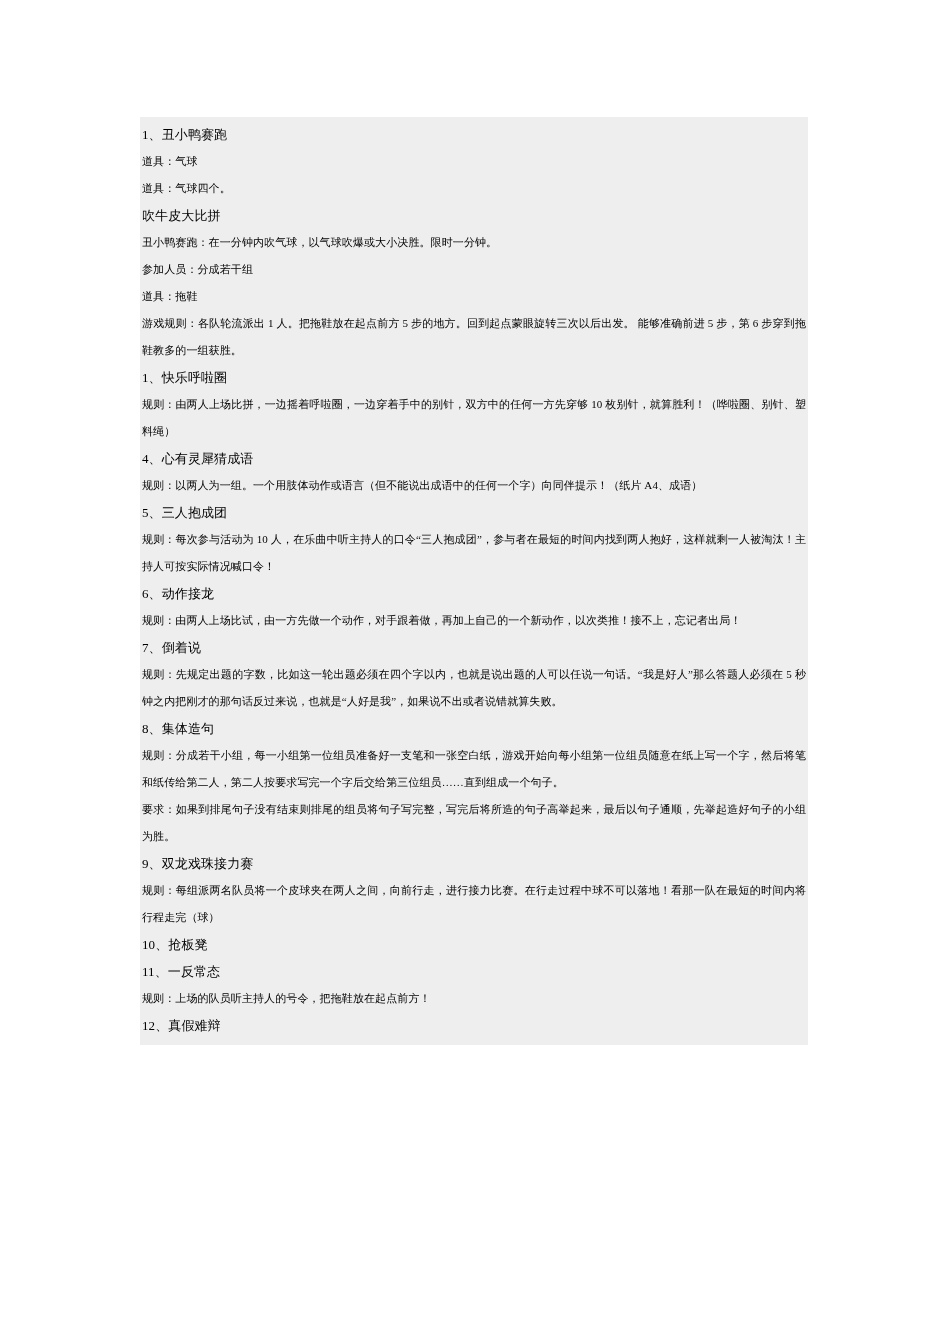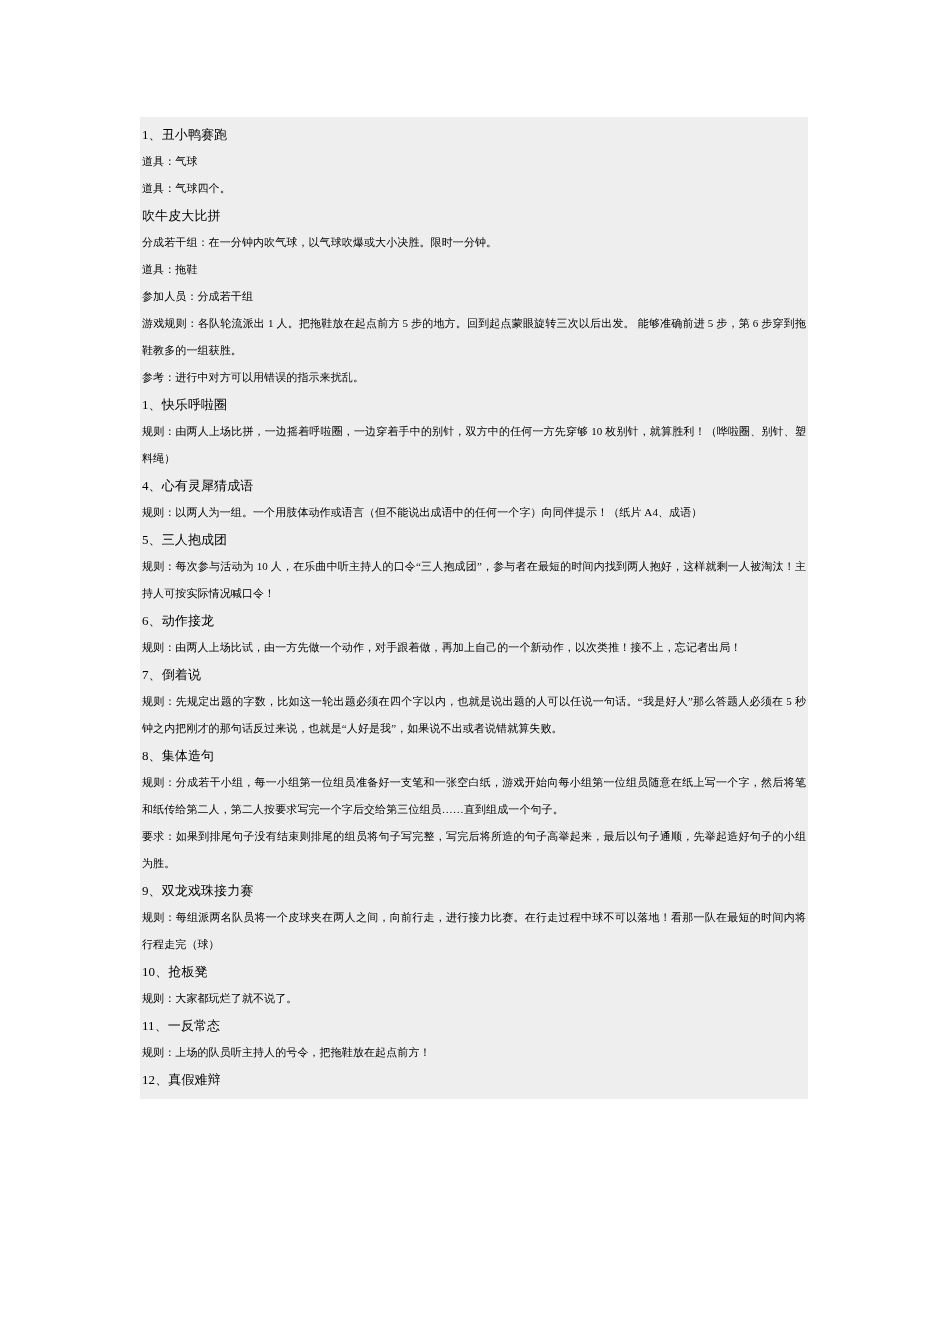--- a/index.html
+++ b/index.html
@@ -47,26 +47,25 @@
 <body>
 
 <div class="page">
   <div class="doc-body">
 
     <div class="line heading">1、丑小鸭赛跑</div>
     <div class="line just">道具：气球</div>
 
     <div class="line just">道具：气球四个。</div>
     <div class="line heading">吹牛皮大比拼</div>
-    <div class="line just">分成若干组：在一分钟内吹气球，以气球吹爆或大小决胜。限时一分钟。</div>
+    <div class="line just">丑小鸭赛跑：在一分钟内吹气球，以气球吹爆或大小决胜。限时一分钟。</div>
 
+    <div class="line just">参加人员：分成若干组</div>
     <div class="line just">道具：拖鞋</div>
-    <div class="line just">参加人员：分成若干组</div>
     <div class="line just">游戏规则：各队轮流派出 1 人。把拖鞋放在起点前方 5 步的地方。回到起点蒙眼旋转三次以后出发。 能够准确前进 5 步，第 6 步穿到拖鞋教多的一组获胜。</div>
-    <div class="line just">参考：进行中对方可以用错误的指示来扰乱。</div>
 
     <div class="line heading">1、快乐呼啦圈</div>
     <div class="line just">规则：由两人上场比拼，一边摇着呼啦圈，一边穿着手中的别针，双方中的任何一方先穿够 10 枚别针，就算胜利！（哗啦圈、别针、塑料绳）</div>
 
     <div class="line heading">4、心有灵犀猜成语</div>
     <div class="line just">规则：以两人为一组。一个用肢体动作或语言（但不能说出成语中的任何一个字）向同伴提示！（纸片 A4、成语）</div>
 
     <div class="line heading">5、三人抱成团</div>
     <div class="line just">规则：每次参与活动为 10 人，在乐曲中听主持人的口令“三人抱成团”，参与者在最短的时间内找到两人抱好，这样就剩一人被淘汰！主持人可按实际情况喊口令！</div>
 
@@ -77,21 +76,20 @@
     <div class="line just">规则：先规定出题的字数，比如这一轮出题必须在四个字以内，也就是说出题的人可以任说一句话。“我是好人”那么答题人必须在 5 秒钟之内把刚才的那句话反过来说，也就是“人好是我”，如果说不出或者说错就算失败。</div>
 
     <div class="line heading">8、集体造句</div>
     <div class="line just">规则：分成若干小组，每一小组第一位组员准备好一支笔和一张空白纸，游戏开始向每小组第一位组员随意在纸上写一个字，然后将笔和纸传给第二人，第二人按要求写完一个字后交给第三位组员……直到组成一个句子。</div>
     <div class="line just">要求：如果到排尾句子没有结束则排尾的组员将句子写完整，写完后将所造的句子高举起来，最后以句子通顺，先举起造好句子的小组为胜。</div>
 
     <div class="line heading">9、双龙戏珠接力赛</div>
     <div class="line just">规则：每组派两名队员将一个皮球夹在两人之间，向前行走，进行接力比赛。在行走过程中球不可以落地！看那一队在最短的时间内将行程走完（球）</div>
 
     <div class="line heading">10、抢板凳</div>
-    <div class="line just">规则：大家都玩烂了就不说了。</div>
 
     <div class="line heading">11、一反常态</div>
     <div class="line just">规则：上场的队员听主持人的号令，把拖鞋放在起点前方！</div>
 
     <div class="line heading">12、真假难辩</div>
 
   </div>
 </div>
 
 </body></html>

